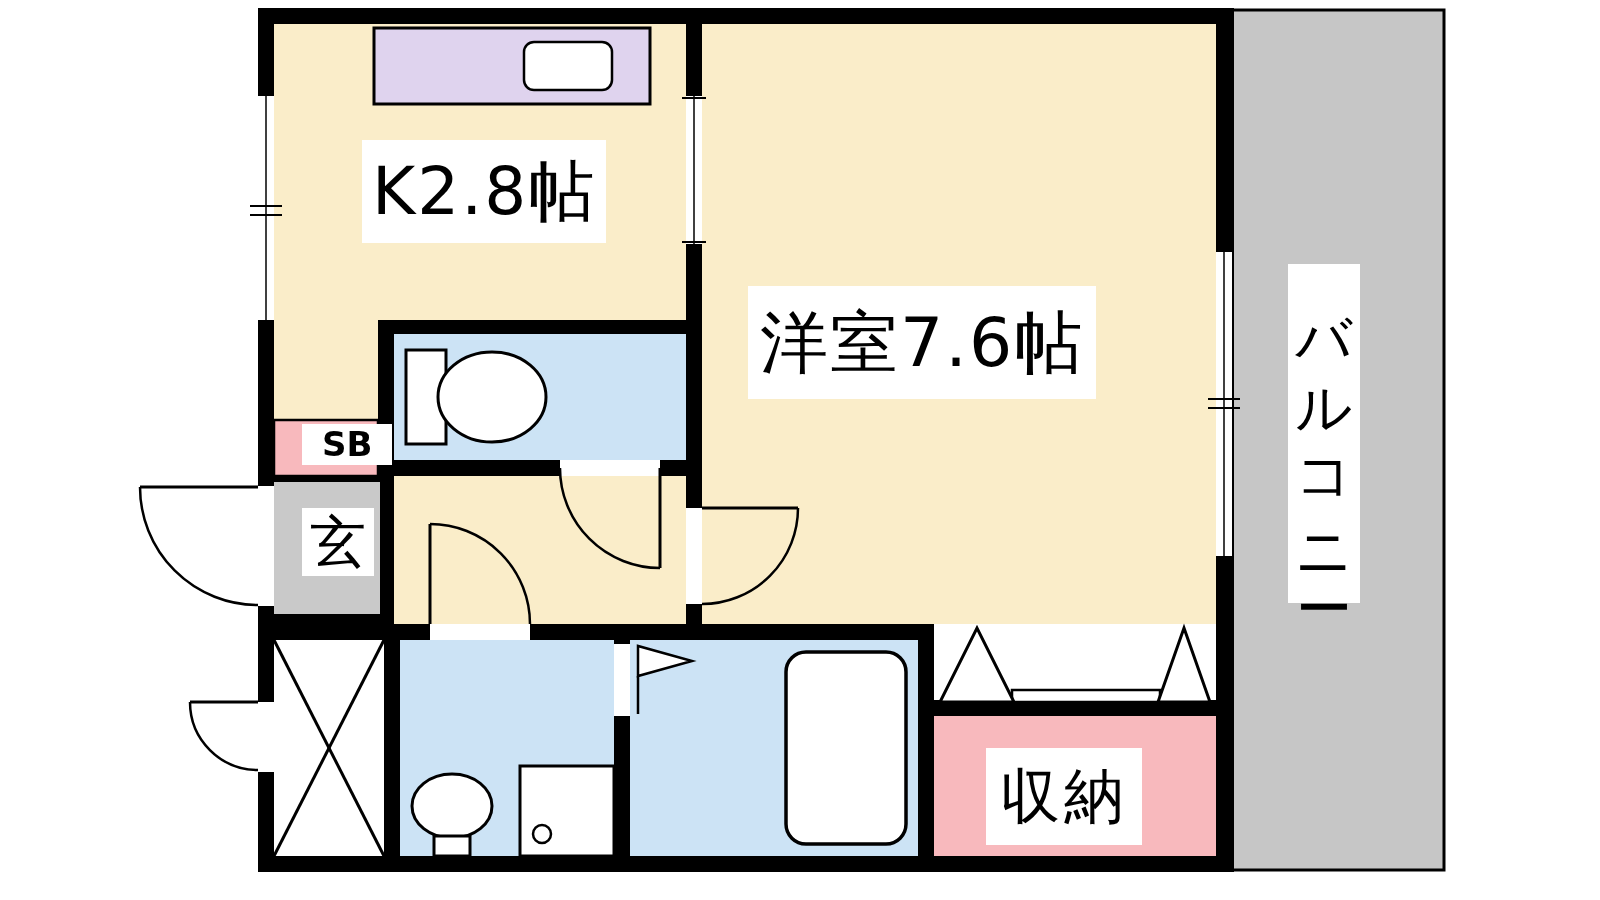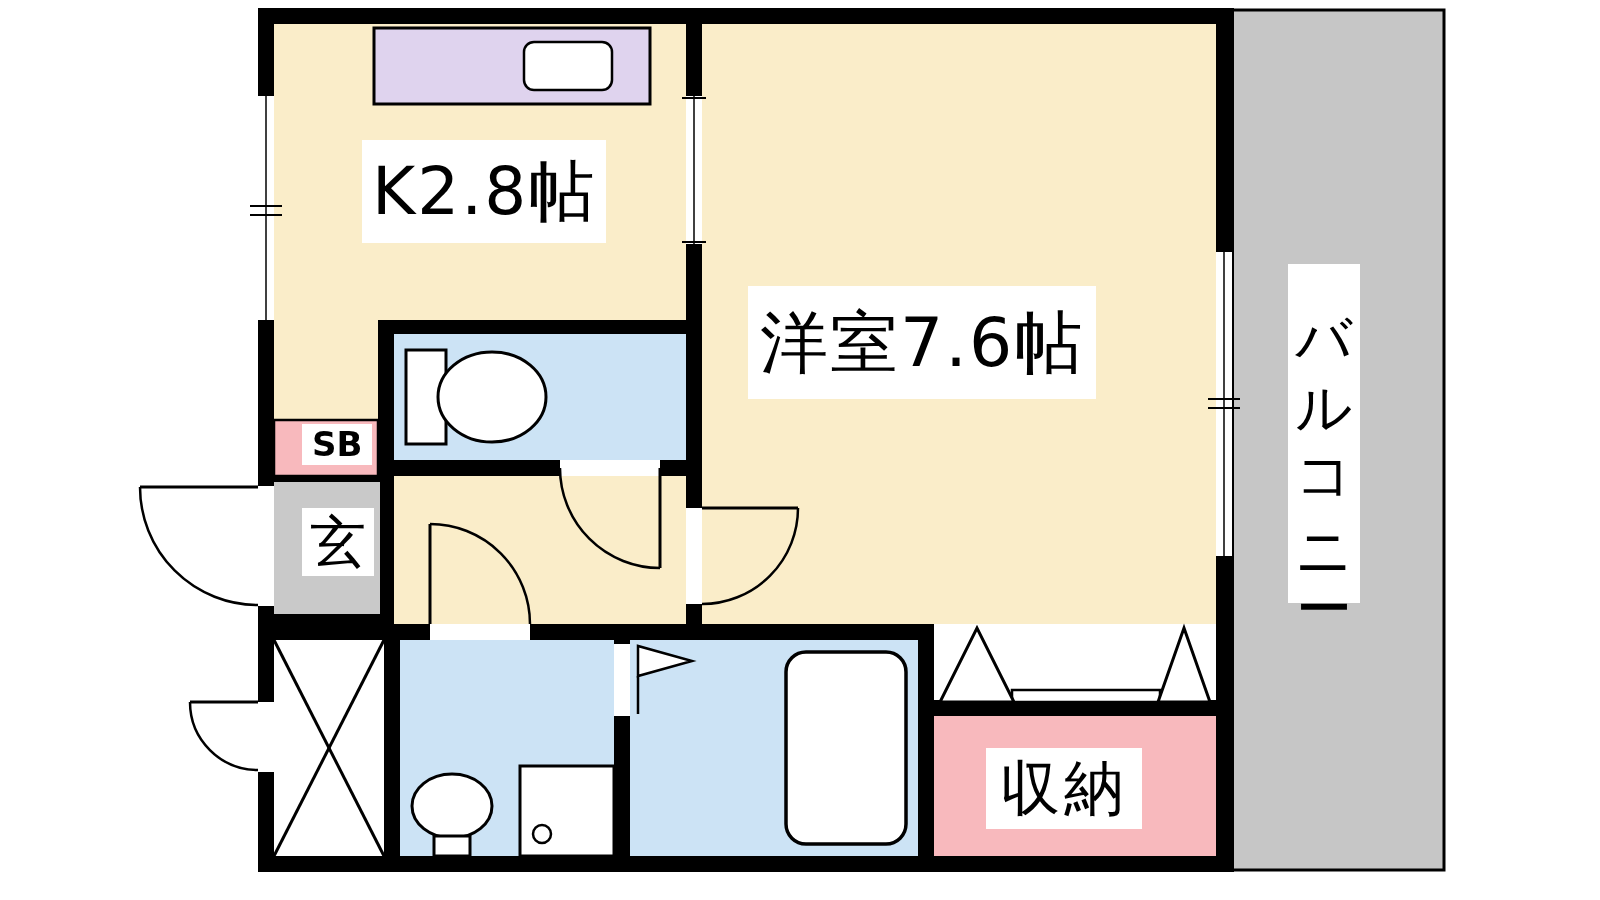--- a/index.html
+++ b/index.html
@@ -10,22 +10,22 @@
     color:#000;
   }
   .canvas svg { position:absolute; left:0; top:0; }
   .label {
     position:absolute; background:#ffffff; color:#000;
     white-space:nowrap; line-height:1.08; font-weight:500;
   }
   .label-kitchen   { left:338px;  top:140px; font-size:66px; padding:16px 10px; letter-spacing:2px;margin-left:24px; }
   .label-western   { left:748px;  top:286px; font-size:68px; padding:20px 12px; letter-spacing:2px; }
   .label-genkan    { left:302px;  top:508px; font-size:56px; padding:4px 8px; }
-  .label-sb        { left:302px;  top:424px; font-size:34px; padding:2px 10px; font-weight:700; }
-  .label-storage   { left:986px;  top:748px; font-size:60px; padding:8px 14px; letter-spacing:4px; }
+  .label-sb        { left:302px;  top:424px; font-size:34px; padding:2px 20px; font-weight:700; }
+  .label-storage   { left:986px;  top:748px; font-size:60px; padding:16px 14px; letter-spacing:4px; }
   .label-balcony   {
     left:1288px; top:264px; font-size:56px; padding:12px 6px;
     writing-mode:vertical-rl; text-orientation:upright; letter-spacing:12px;
   }
 </style>
 </head>
 <body>
 
 <div class="canvas">
 

